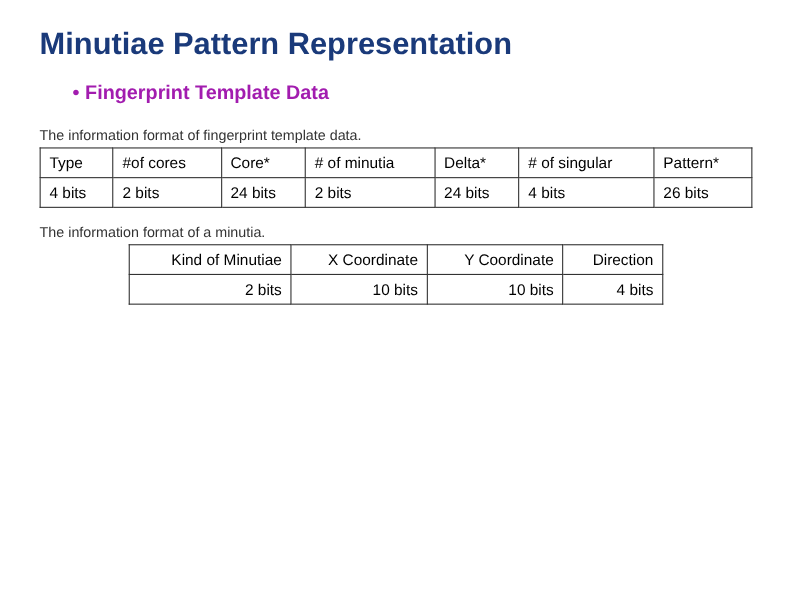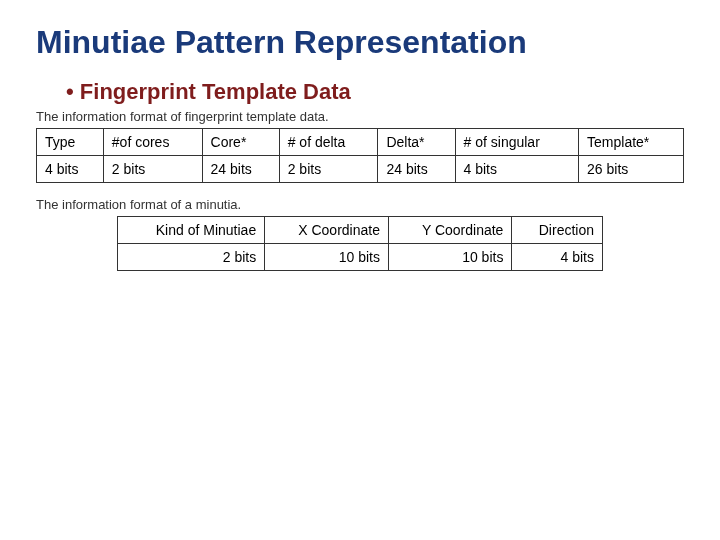--- a/index.html
+++ b/index.html
@@ -7,30 +7,30 @@
       width: 720px;
       height: 540px;
       background: #ffffff;
       font-family: Arial, sans-serif;
       overflow: hidden;
     }
     .page {
       padding: 24px 36px 20px 36px;
     }
     h1 {
-      font-size: 32px;
+      font-size: 28px;
       font-weight: bold;
       color: #1a3a7a;
       margin-bottom: 18px;
     }
     .bullet-point {
-      font-size: 22px;
+      font-size: 18px;
       font-weight: bold;
-      margin-bottom: 4px;
-      color: #7f1d1d;
+      margin-bottom: 20px;
+      color: #a21caf;
     }
     .caption {
       font-size: 13px;
       color: #333;
       text-align: left;
       margin-bottom: 4px;
     }
     table {
       border-collapse: collapse;
       width: 100%;
@@ -72,24 +72,24 @@
   </div>
 
   <div class="table-section">
     <div class="caption">The information format of fingerprint template data.</div>
     <table>
       <tbody>
           <tr>
         <td>Type</td>
         <td>#of cores</td>
         <td>Core*</td>
-        <td># of delta</td>
+        <td># of minutia</td>
         <td>Delta*</td>
         <td># of singular</td>
-        <td>Template*</td>
+        <td>Pattern*</td>
       </tr>
       <tr>
         <td>4 bits</td>
         <td>2 bits</td>
         <td>24 bits</td>
         <td>2 bits</td>
         <td>24 bits</td>
         <td>4 bits</td>
         <td>26 bits</td>
       </tr>

